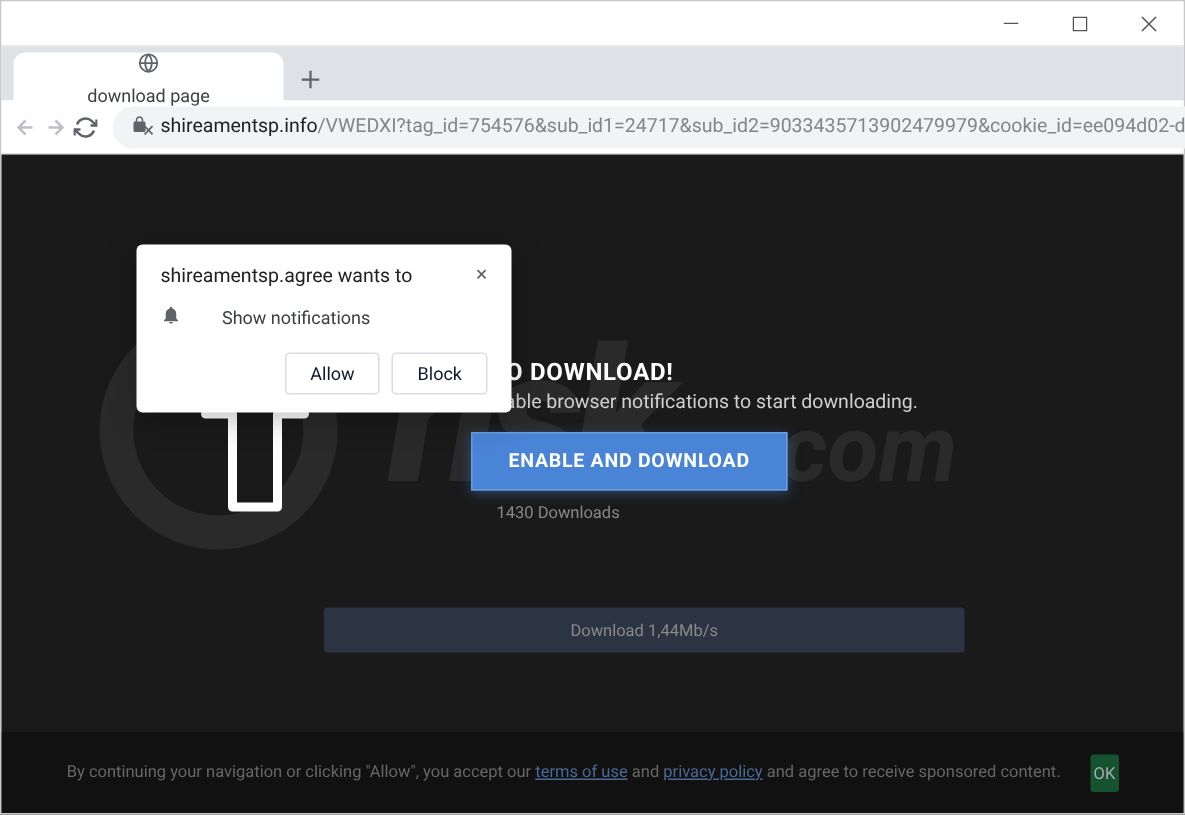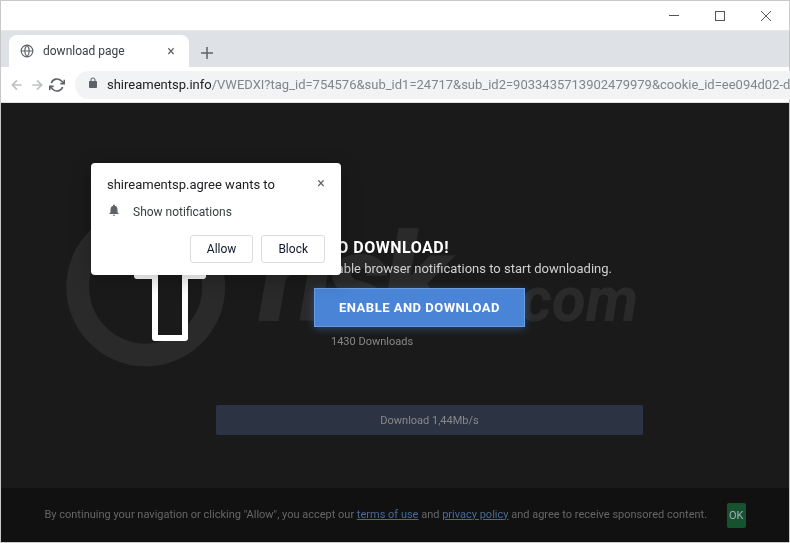--- a/index.html
+++ b/index.html
@@ -4,21 +4,21 @@
   <style>
     * { margin: 0; padding: 0; box-sizing: border-box; font-family: -apple-system, BlinkMacSystemFont, "Segoe UI", Roboto, Arial, sans-serif; }
     body { width: 790px; height: 543px; overflow: hidden; background: #fff; position: relative; }
     
     .window { width: 100%; height: 100%; border: 1px solid #c8c8c8; display: flex; flex-direction: column; }
     
     .titlebar { height: 30px; background: #fff; display: flex; align-items: center; justify-content: flex-end; border-bottom: 1px solid #e8e8e8; }
     .win-btn { width: 46px; height: 30px; display: flex; align-items: center; justify-content: center; color: #555; }
     
     .tabbar { height: 36px; background: #dee1e6; display: flex; align-items: flex-end; padding-left: 8px; }
-    .tab { background: #fff; height: 32px; border-radius: 8px 8px 0 0; display: flex; align-items: center; padding: 0 10px; min-width: 180px; gap: 8px; position: relative; }
+    .tab { background: #fff; height: 32px; border-radius: 8px 8px 0 0; display: flex; align-items: center; padding: 0 10px; min-width: 180px; gap: 8px; position: relative; flex-direction: column; }
     .tab .favicon { width: 16px; height: 16px; display: flex; align-items: center; justify-content: center; }
     .tab .title { font-size: 12px; color: #3c4043; flex: 1; }
     .tab .close { width: 16px; height: 16px; font-size: 14px; color: #5f6368; display: flex; align-items: center; justify-content: center; }
     .newtab { width: 28px; height: 28px; display: flex; align-items: center; justify-content: center; color: #5f6368; margin-left: 4px; }
     
     .toolbar { height: 36px; background: #fff; display: flex; align-items: center; padding: 0 8px; gap: 4px; border-bottom: 1px solid #e0e0e0; }
     .nav-btn { width: 28px; height: 28px; display: flex; align-items: center; justify-content: center; color: #5f6368; border-radius: 50%; }
     .nav-btn.disabled { color: #bdc1c6; }
     .omnibox { flex: 1; height: 28px; background: #f1f3f4; border-radius: 14px; display: flex; align-items: center; padding: 0 12px; gap: 8px; margin: 0 6px; }
     .omnibox .lock { color: #5f6368; flex-shrink: 0; }
@@ -42,21 +42,21 @@
     
     .download-bar { position: absolute; left: 215px; top: 302px; width: 427px; height: 30px; background: #2c3444; color: #888; font-size: 11px; display: flex; align-items: center; justify-content: center; border-radius: 2px; }
     
     .cookie-bar { position: absolute; bottom: 0; left: 0; right: 0; height: 54px; background: #111; display: flex; align-items: center; justify-content: center; padding: 0 20px; gap: 20px; }
     .cookie-text { color: #666; font-size: 11px; text-align: center; line-height: 1.5; }
     .cookie-text a { color: #4a6a95; text-decoration: underline; }
     .cookie-ok { background: #14532d; color: #aab; border: none; padding: 6px 2px; font-size: 11px; border-radius: 2px; }
     
     .notif-popup { position: absolute; left: 90px; top: 60px; width: 250px; background: #fff; border-radius: 4px; box-shadow: 0 4px 20px rgba(0,0,0,0.25); padding: 14px 16px 12px; z-index: 100; }
     .notif-title { font-size: 13px; color: #202124; margin-bottom: 10px; }
-    .notif-row { display: flex; align-items: center; gap: 12px; margin-bottom: 14px; }
+    .notif-row { display: flex; align-items: center; gap: 27px; margin-bottom: 14px; }
     .notif-bell { color: #5f6368; }
     .notif-label { font-size: 12px; color: #3c4043; }
     .notif-close { position: absolute; right: 12px; top: 12px; color: #5f6368; font-size: 14px; width: 16px; height: 16px; display: flex; align-items: center; justify-content: center; }
     .notif-buttons { display: flex; justify-content: flex-end; gap: 8px; }
     .notif-btn { background: #fff; border: 1px solid #dadce0; color: #0f172a; font-size: 12px; padding: 6px 16px; border-radius: 3px; }
   </style>
 </head>
 <body>
 
 <div class="window">

